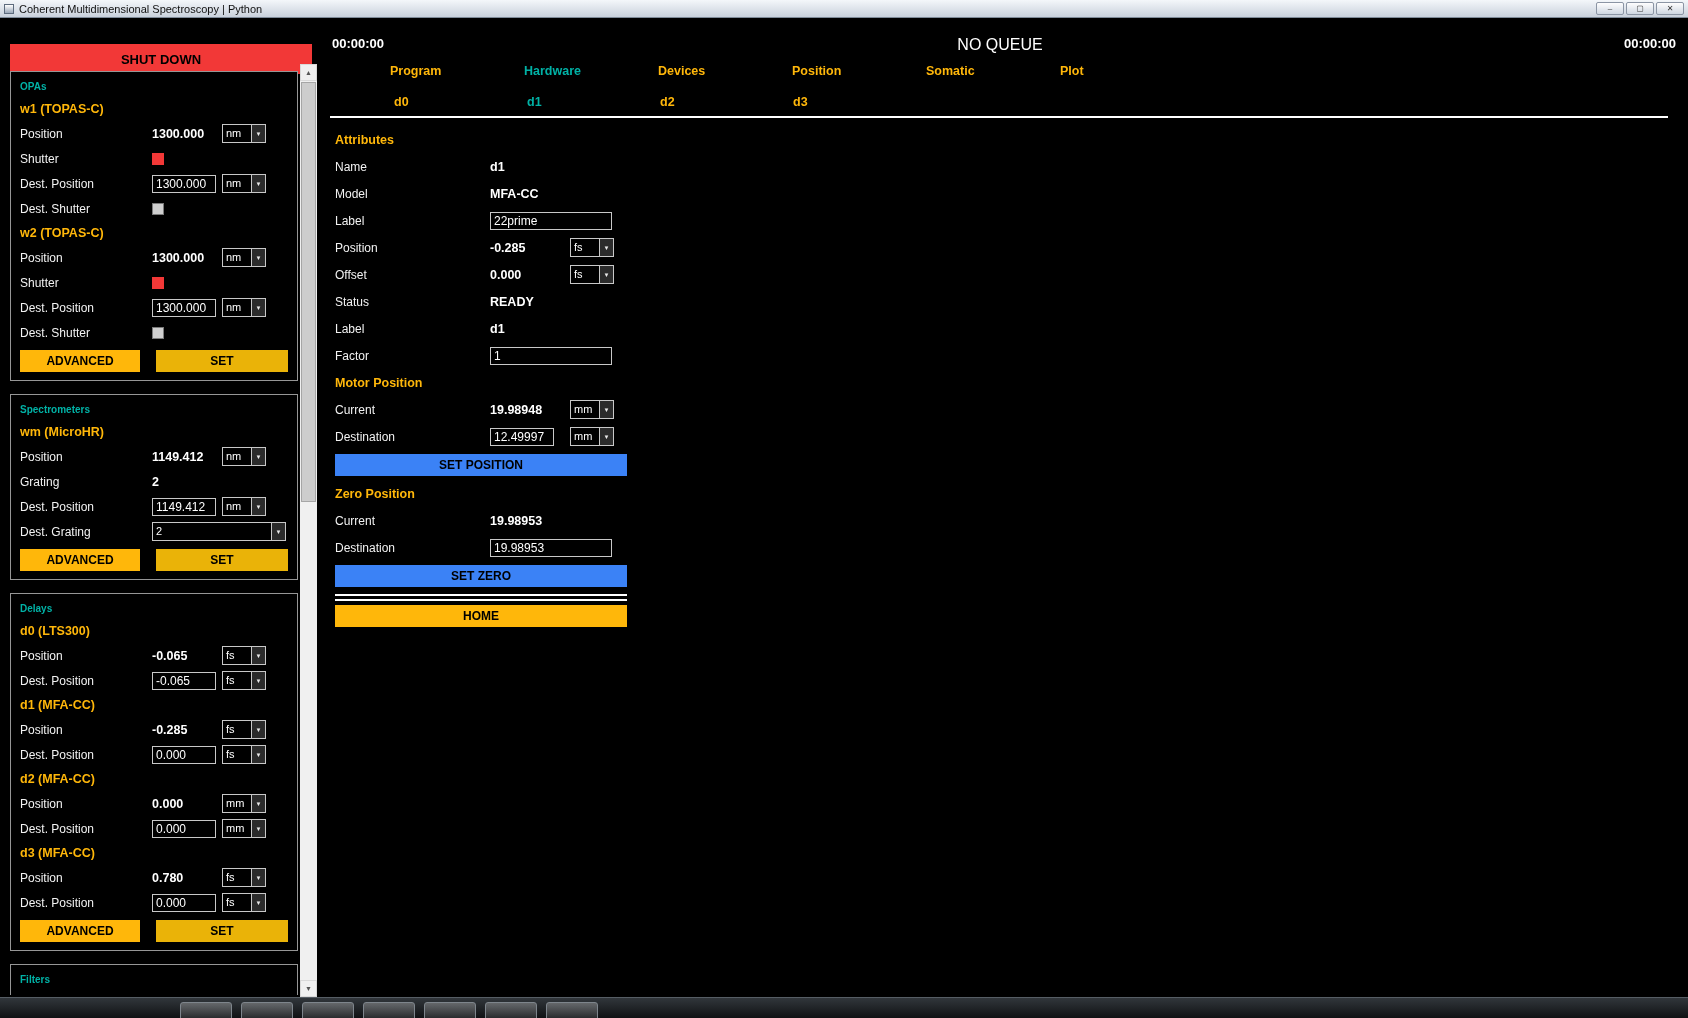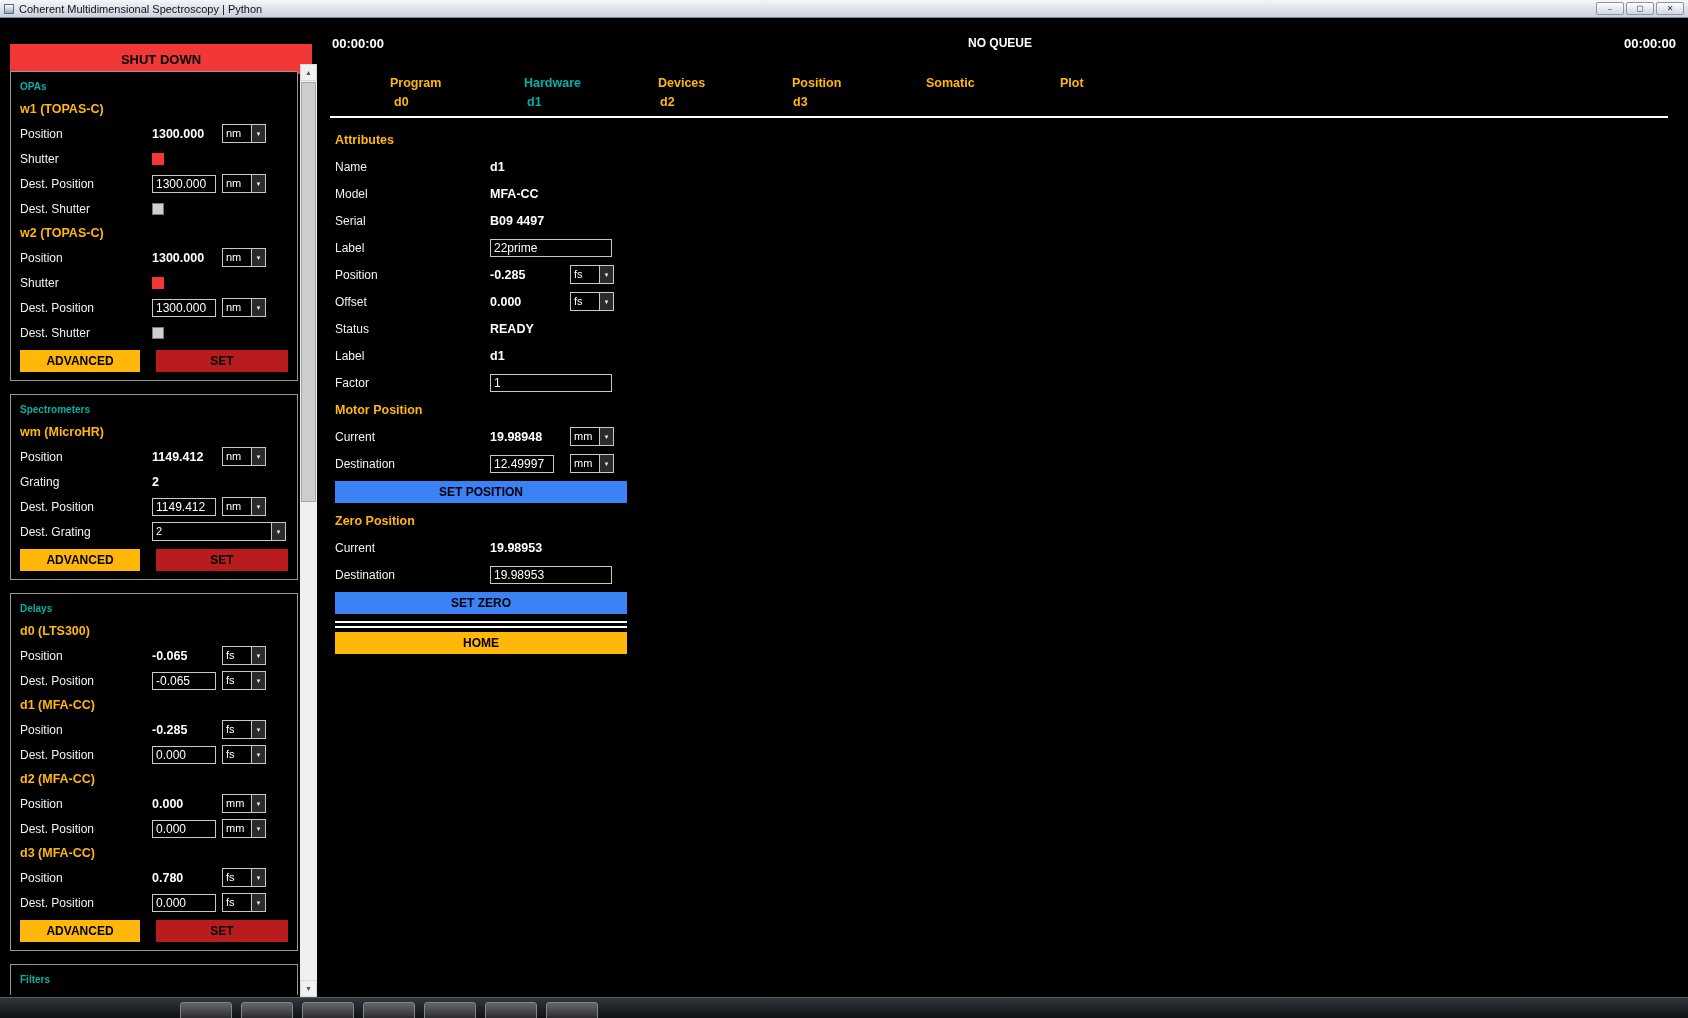--- a/index.html
+++ b/index.html
@@ -17,21 +17,21 @@
   .wbtn { width:28px; height:13px; border:1px solid #8b95a4; border-radius:2px;
           background:linear-gradient(#fefefe,#cfd7e2); font-size:8px; line-height:11px;
           text-align:center; color:#333; cursor:pointer; }
 
   
   .shutdown-btn { position:absolute; left:10px; top:44px; width:302px; height:30px;
                   background:#f23837; color:#000; font-weight:bold; font-size:13px;
                   display:flex; align-items:center; justify-content:center; cursor:pointer; }
   .timer-left  { position:absolute; left:332px; top:36px; color:#fff; font-weight:bold; font-size:13px; }
   .queue       { position:absolute; left:1000px; top:36px; transform:translateX(-50%);
-                 color:#fff; font-weight:bold; font-size:12px; }
+                 color:#fff; font-weight:normal; font-size:16px; }
   .timer-right { position:absolute; right:12px; top:36px; color:#fff; font-weight:bold; font-size:13px; }
 
   
   .sidebar { position:absolute; left:10px; top:71px; width:288px; height:924px; overflow:hidden; }
   .panel  { border:1px solid #969696; background:#000; padding:4px 9px 8px; margin-bottom:13px; }
   .ptitle { color:#00b2a6; font-weight:bold; font-size:10px; height:21px; display:flex; align-items:center; }
   .gtitle { color:#ffb70a; font-weight:bold; font-size:12.5px; height:24px; display:flex; align-items:center; }
   .row  { display:flex; align-items:center; height:25px; }
   .lbl  { flex:0 0 132px; font-size:12px; color:#f2f2f2; }
   .slot { width:70px; display:flex; align-items:center; }
@@ -43,35 +43,35 @@
   .dd.wide { width:134px; }
   .ddtxt{ flex:1; font-size:11px; color:#fff; padding:2px 0 0 3px; }
   .ddarr{ width:14px; border-left:1px solid #c8c8c8; background:#2b2b2b; color:#e8e8e8;
           font-size:6px; display:flex; align-items:center; justify-content:center; }
   .ind  { width:12px; height:12px; background:#f23837; }
   .chk  { width:12px; height:12px; background:#cfcfcf; border:1px solid #7a7a7a; cursor:pointer; }
   .btnrow { display:flex; gap:16px; margin-top:5px; }
   .btn  { height:22px; display:flex; align-items:center; justify-content:center;
           font-weight:bold; font-size:12px; color:#000; cursor:pointer; }
   .btn.adv { flex:0 0 120px; background:#ffb70a; }
-  .btn.set { flex:1; background:#b91c1c; }
+  .btn.set { flex:1; background:#eab308; }
 
   
   .vscroll { position:absolute; left:300px; top:64px; width:17px; height:933px; background:#f0f0f0; }
   .sarrow  { position:absolute; left:0; width:17px; height:17px; background:#f0f0f0;
              border:1px solid #d9d9d9; color:#555; font-size:7px;
              display:flex; align-items:center; justify-content:center; cursor:pointer; }
   .sarrow.up { top:0; }
   .sarrow.down { bottom:0; }
   .sthumb  { position:absolute; left:1px; top:18px; width:15px; height:420px;
              background:#cdcdcd; border:1px solid #a6a6a6; cursor:grab; }
 
   
   .main { position:absolute; left:330px; top:64px; width:1348px; }
-  .tabrow1 { display:flex; height:26px; align-items:flex-end; padding-left:60px; }
+  .tabrow1 { display:flex; height:26px; align-items:flex-start; padding-left:60px; }
   .tabrow2 { display:flex; height:24px; align-items:center; padding-left:64px; }
   .tab { width:134px; font-weight:bold; font-size:12.5px; color:#ffb70a; cursor:pointer; }
   .tab.dtab { width:133px; }
   .tab.active { color:#00b2a6; }
   .sep { height:2px; background:#fff; margin:2px 10px 0 0; }
   .form { padding:8px 0 0 5px; }
   .mtitle { color:#ffb70a; font-weight:bold; font-size:12.5px; height:27px; display:flex; align-items:center; }
   .mrow { display:flex; align-items:center; height:27px; }
   .mlbl { flex:0 0 155px; font-size:12px; color:#f2f2f2; }
   .mslot { width:80px; display:flex; align-items:center; }
@@ -355,24 +355,20 @@
 
     <div class="mrow">
       <span class="mlbl">Name</span>
       <span class="bval">d1</span>
     </div>
     <div class="mrow">
       <span class="mlbl">Model</span>
       <span class="bval">MFA-CC</span>
     </div>
     <div class="mrow">
-      <span class="mlbl">Serial</span>
-      <span class="bval">B09 4497</span>
-    </div>
-    <div class="mrow">
       <span class="mlbl">Label</span>
       <input class="tin wide" value="22prime" style="">
     </div>
     <div class="mrow">
       <span class="mlbl">Position</span>
       <span class="mslot">
           <span class="bval">-0.285</span>
         </span>
       <span class="dd">
         <span class="ddtxt">fs</span>

